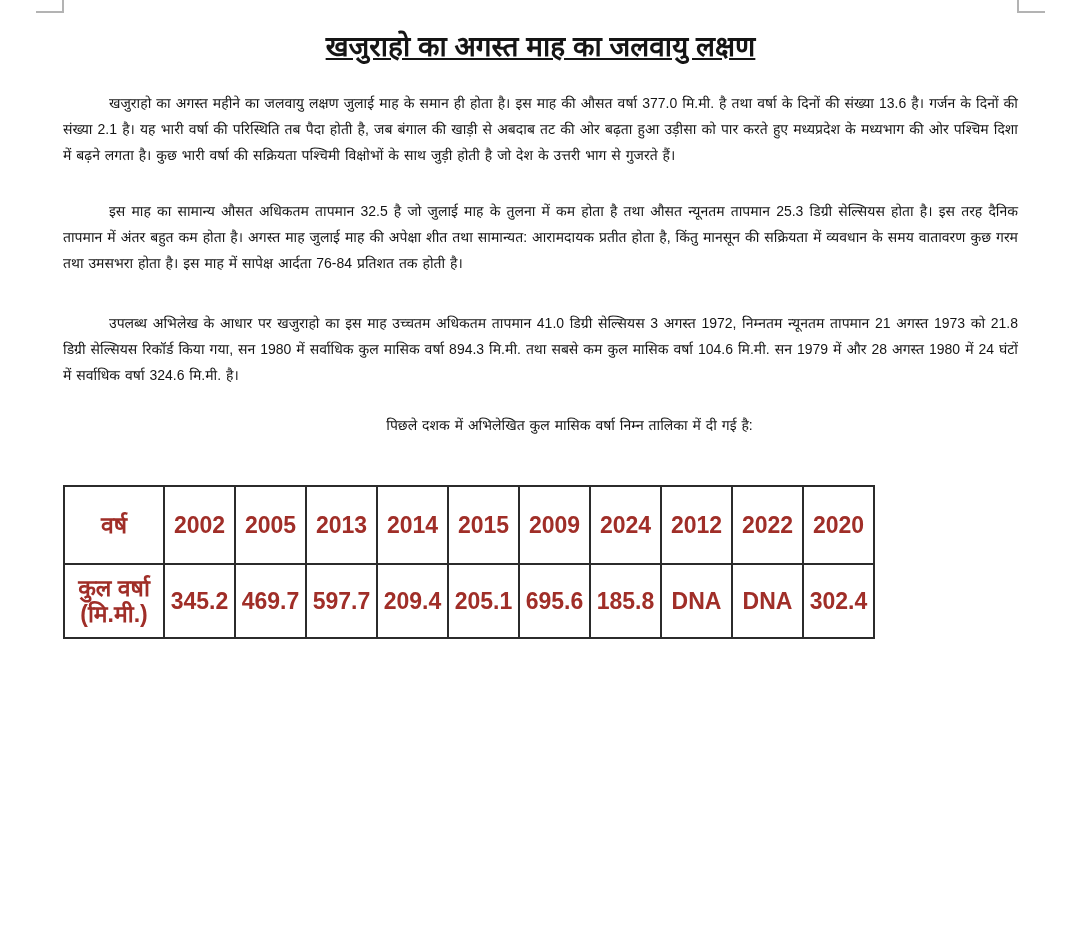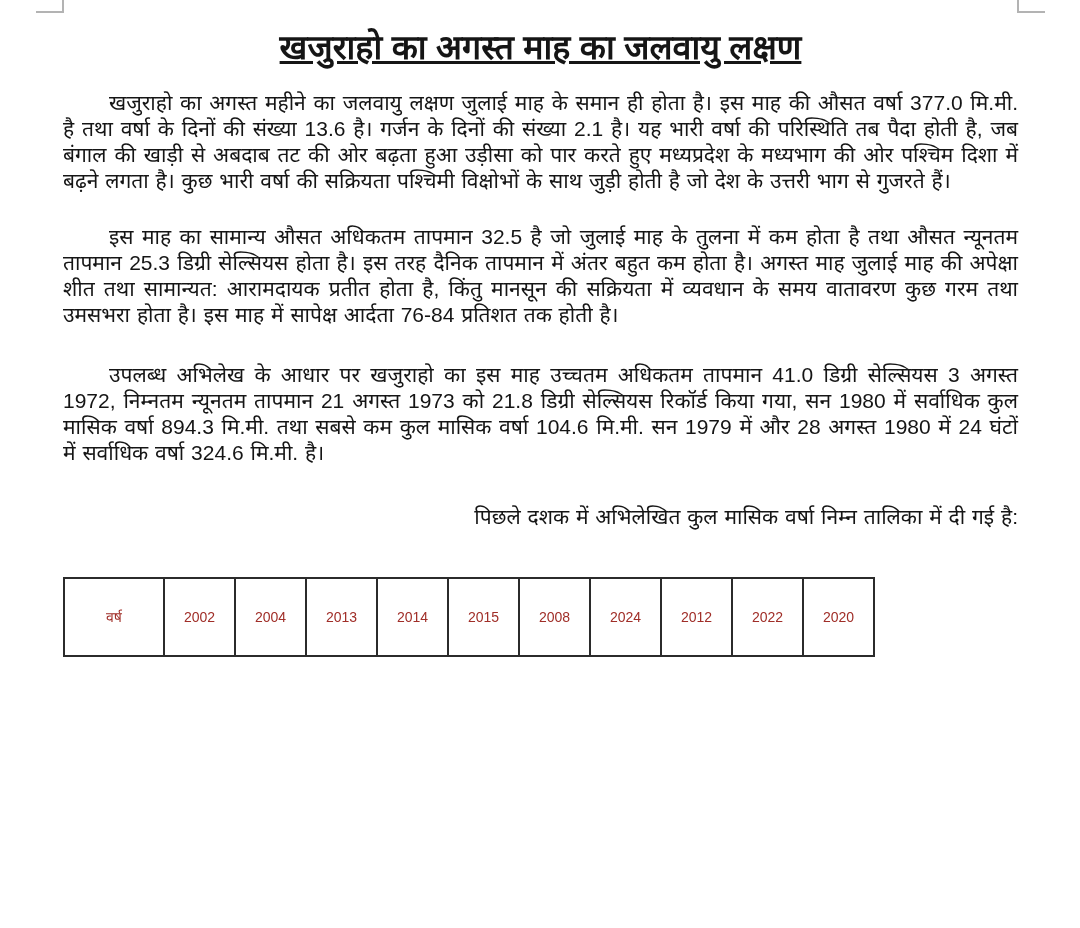--- a/index.html
+++ b/index.html
@@ -33,52 +33,52 @@
     border-left: 2px solid var(--corner-mark, #b3b3b3);
     border-bottom: 2px solid var(--corner-mark, #b3b3b3);
   }
   .content {
     margin: 0 62px 0 63px;
   }
   .doc-title {
     margin: 0 0 24px 0;
     padding-top: 28px;
     text-align: center;
-    font-size: 34px;
+    font-size: 28px;
     line-height: 38px;
     font-weight: bold;
     text-decoration: underline;
     color: var(--body-text, #151515);
   }
   .para {
     margin: 0 0 30px 0;
-    font-size: 21px;
+    font-size: 14px;
     line-height: 26px;
     text-align: justify;
     text-indent: 46px;
     color: var(--body-text, #151515);
     word-spacing: 1px;
   }
   .para.p2 { margin-bottom: 34px; }
-  .para.p3 { margin-bottom: 38px; }
-  .para.p4 { margin-bottom: 0; text-align: right; text-indent: 58px; }
+  .para.p3 { margin-bottom: 24px; }
+  .para.p4 { margin-bottom: 0; text-align: center; text-indent: 58px; }
   .rain-table {
     border-collapse: collapse;
     table-layout: fixed;
     width: 810px;
     margin: 47px 0 0 63px;
     background: #ffffff;
   }
   .rain-table th,
   .rain-table td {
     border: 2px solid var(--table-border, #2b2b2b);
     text-align: center;
     vertical-align: middle;
-    font-weight: normal;
-    font-size: 14px;
+    font-weight: bold;
+    font-size: 23px;
     line-height: 26px;
     color: var(--table-text, #a02e28);
     padding: 0 2px;
     overflow: hidden;
   }
   .rain-table .head-row th { height: 76px; }
   .rain-table .data-row td { height: 72px; }
   .rain-table col.label-col { width: 100px; }
   .rain-table col.year-col { width: 71px; }
 </style>
@@ -115,26 +115,39 @@
       <col class="year-col">
         <col class="year-col">
         <col class="year-col">
         <col class="year-col">
         <col class="year-col">
     </colgroup>
     <tbody>
       <tr class="head-row">
         <th>वर्ष</th>
         <th>2002</th>
-        <th>2004</th>
+        <th>2005</th>
         <th>2013</th>
         <th>2014</th>
         <th>2015</th>
-        <th>2008</th>
+        <th>2009</th>
         <th>2024</th>
         <th>2012</th>
         <th>2022</th>
         <th>2020</th>
+      </tr>
+      <tr class="data-row">
+        <td>कुल वर्षा (मि.मी.)</td>
+        <td>345.2</td>
+        <td>469.7</td>
+        <td>597.7</td>
+        <td>209.4</td>
+        <td>205.1</td>
+        <td>695.6</td>
+        <td>185.8</td>
+        <td>DNA</td>
+        <td>DNA</td>
+        <td>302.4</td>
       </tr>
     </tbody>
   </table>
 
 </div>
 
 </body></html>

